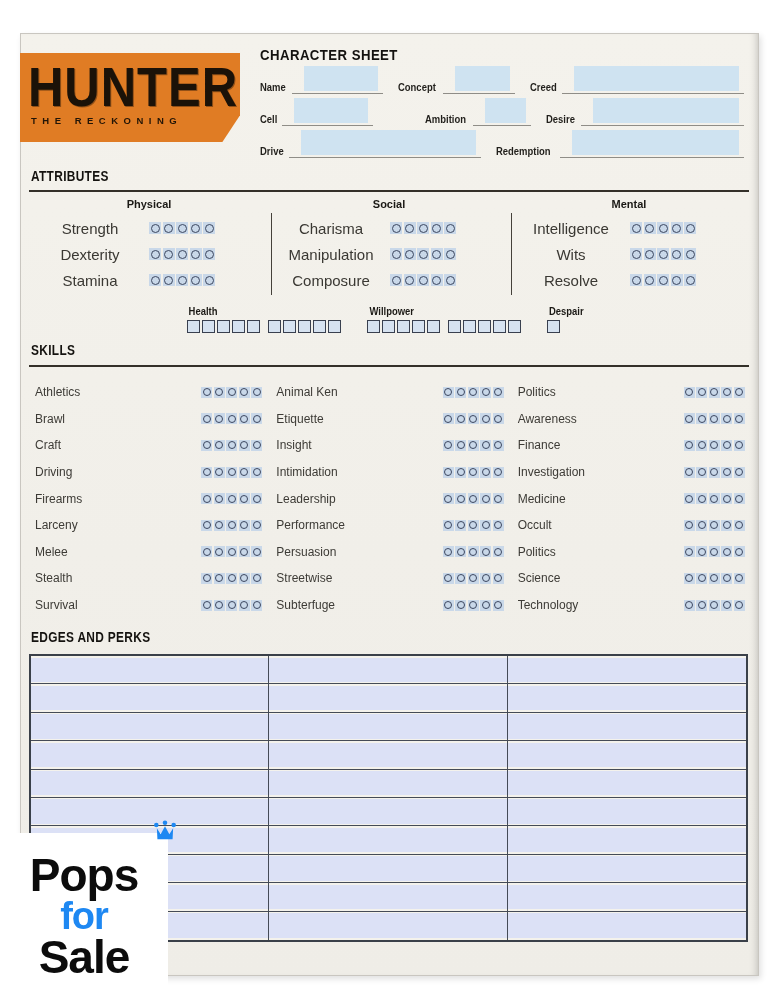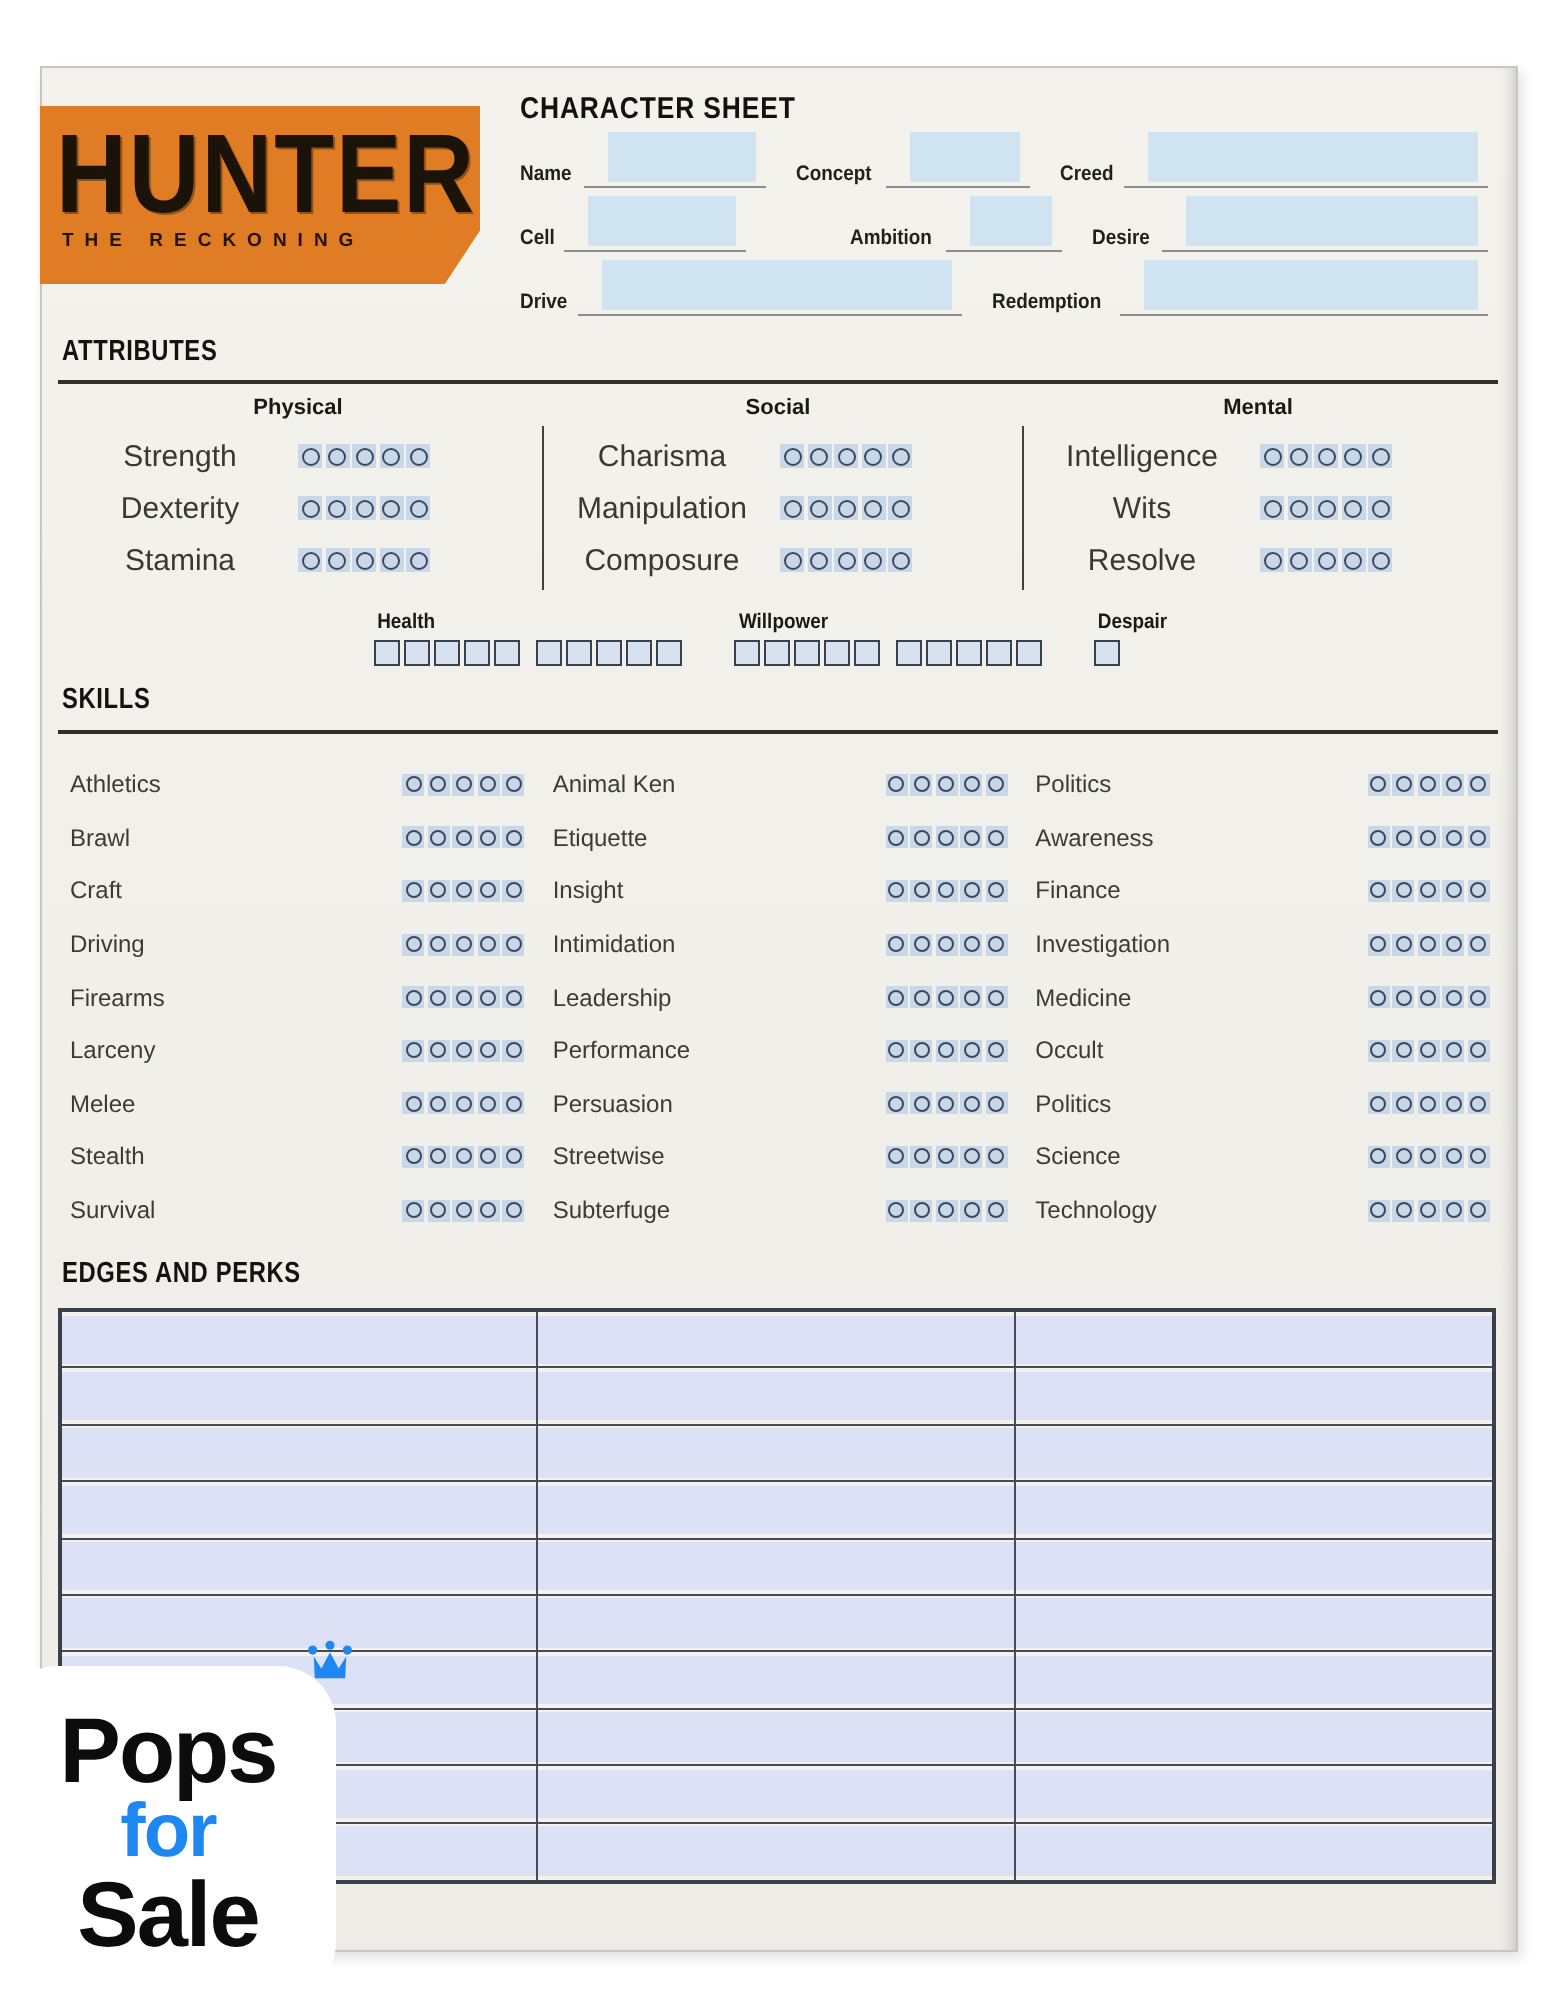--- a/index.html
+++ b/index.html
@@ -99,21 +99,21 @@
   .edge-cell{
     background:#dce1f6;background-clip:content-box;padding:1.5px 0;
     border-right:1.5px solid #454b57;border-bottom:1.5px solid #454b57;
   }
   .edge-cell.last-col{border-right:none;}
   .edge-cell.last-row{border-bottom:none;}
   
   .watermark{
     position:absolute;left:0;top:833px;width:168px;height:167px;background:#ffffff;
     display:flex;flex-direction:column;align-items:center;justify-content:center;
-    z-index:10;font-weight:900;color:#0c0c0c;line-height:.98;border-radius:29px;
+    z-index:10;font-weight:900;color:#0c0c0c;line-height:.98;
   }
   .wm1,.wm3{font-size:46px;letter-spacing:-1px;}
   .wm2{font-size:38px;color:#1e88f2;letter-spacing:-1px;}
   .wm-pops{position:relative;display:inline-block;}
   .crown{position:absolute;top:-13px;right:-10px;width:26px;height:22px;}
 </style>
 </head>
 <body>
 
 <div class="sheet">

